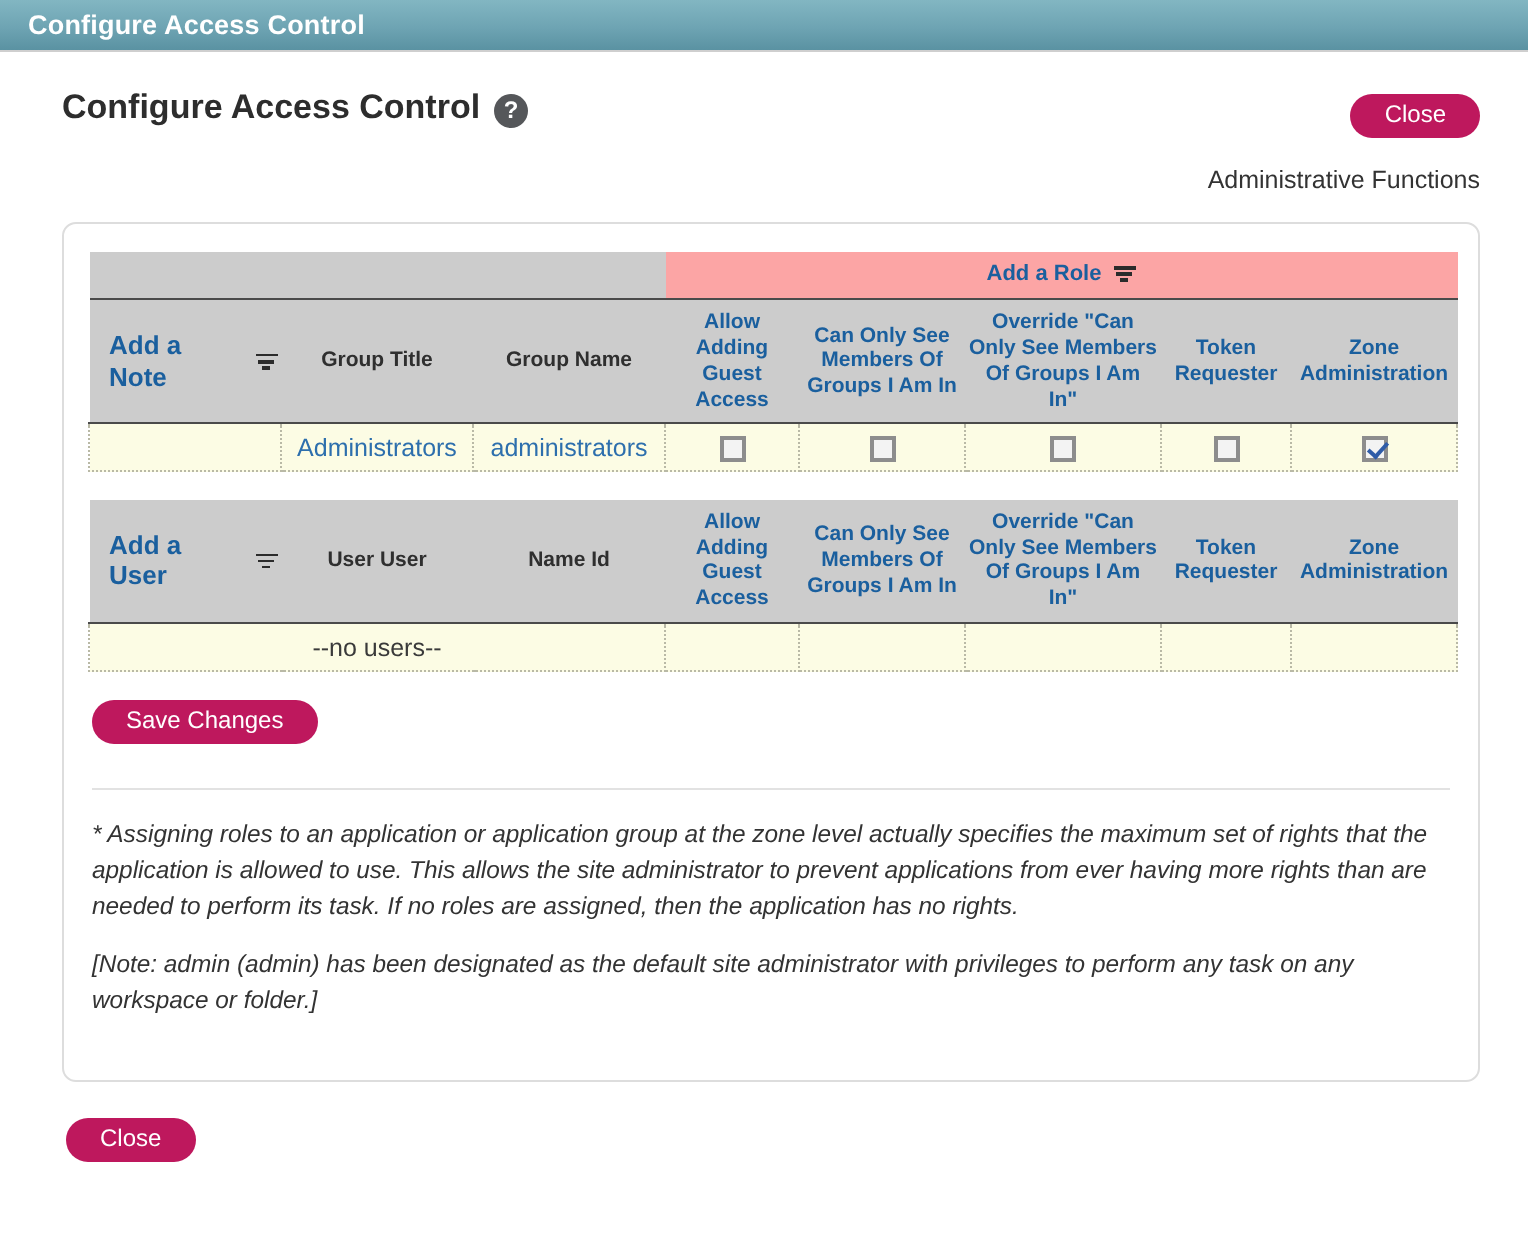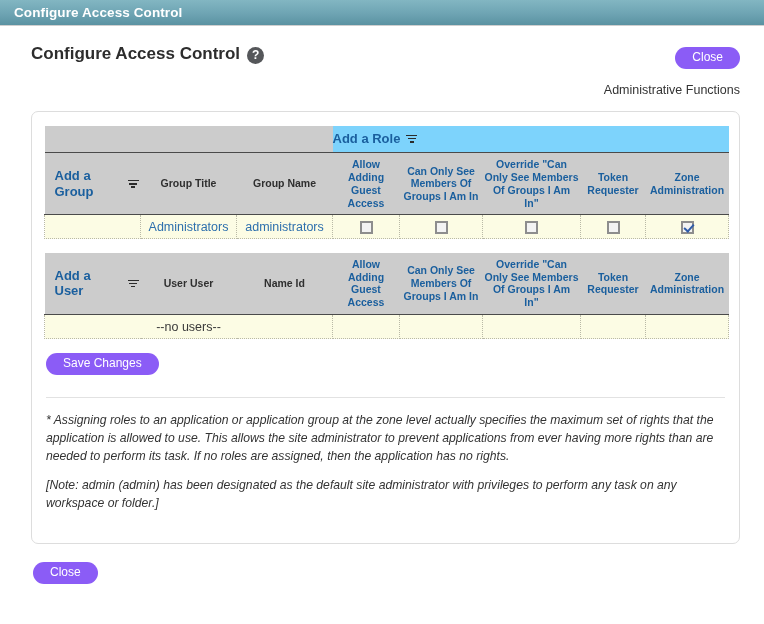--- a/index.html
+++ b/index.html
@@ -59,21 +59,21 @@
     font-weight: bold;
     display: flex;
     align-items: center;
     justify-content: center;
     line-height: 1;
     cursor: pointer;
     margin-top: 2px;
   }
 
   .btn-pill {
-    background: #8b5cf6;
+    background: #be185d;
     color: #ffffff;
     border: none;
     border-radius: 11px;
     font-size: 12px;
     font-family: "Liberation Sans", sans-serif;
     padding: 4px 17px 5px;
     cursor: pointer;
     line-height: 1.1;
   }
   .btn-close-top { margin-top: 3px; }
@@ -126,25 +126,25 @@
     line-height: 1.22;
   }
   .hdr.dark-label { color: #2f2f2f; }
   .hdr.leftcol {
     text-align: left;
     padding-left: 10px;
     font-size: 13px;
     color: #1a5f9e;
   }
   .row-addrole {
-    background: #7dd3fc;
-    color: #1a5f9e;
-    font-size: 13px;
-    font-weight: bold;
-    text-align: left;
+    background: #fca5a5;
+    color: #1a5f9e;
+    font-size: 11px;
+    font-weight: bold;
+    text-align: center;
     padding: 5px 0 6px;
     border-bottom: 1px solid #4a4a4a;
   }
   .addrole-inner {
     display: inline-flex;
     align-items: center;
     gap: 6px;
     cursor: pointer;
   }
   .blankcell { background: #cccccc; border-bottom: 1px solid #4a4a4a; }
@@ -287,21 +287,21 @@
                   <i></i>
                   <i></i>
                 </span>
           </span>
         </td>
       </tr>
 
       <tr class="hdr-row">
         <td class="hdr leftcol">
           <span class="link-ghead">
-            <span>Add a Group</span>
+            <span>Add a Note</span>
             <span class="funnel">
                   <i></i>
                   <i></i>
                   <i></i>
                 </span>
           </span>
         </td>
         <td class="hdr dark-label">Group Title</td>
         <td class="hdr dark-label">Group Name</td>
         <td class="hdr">Allow Adding Guest Access</td>

